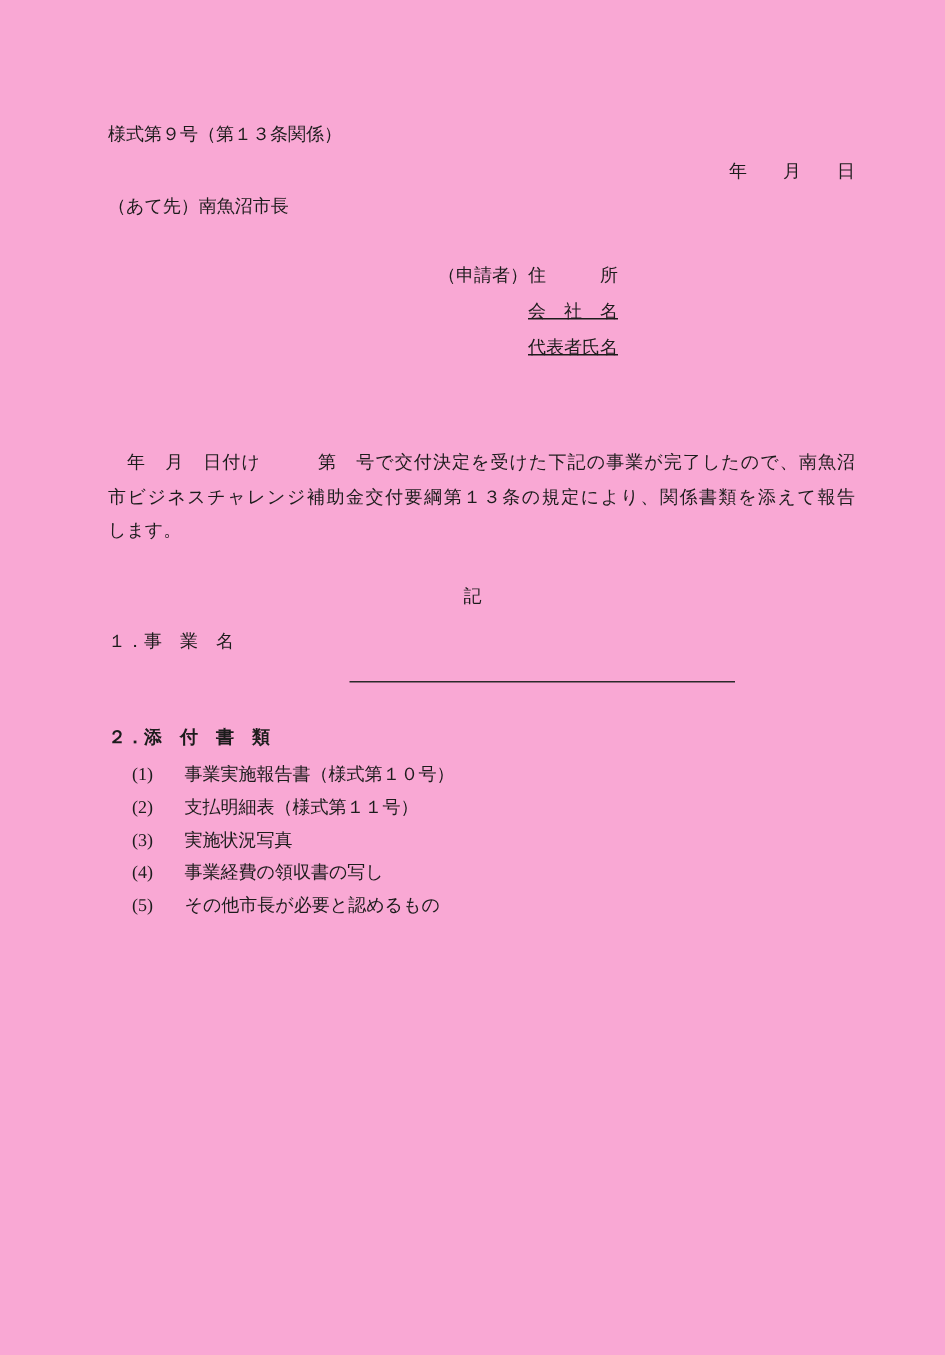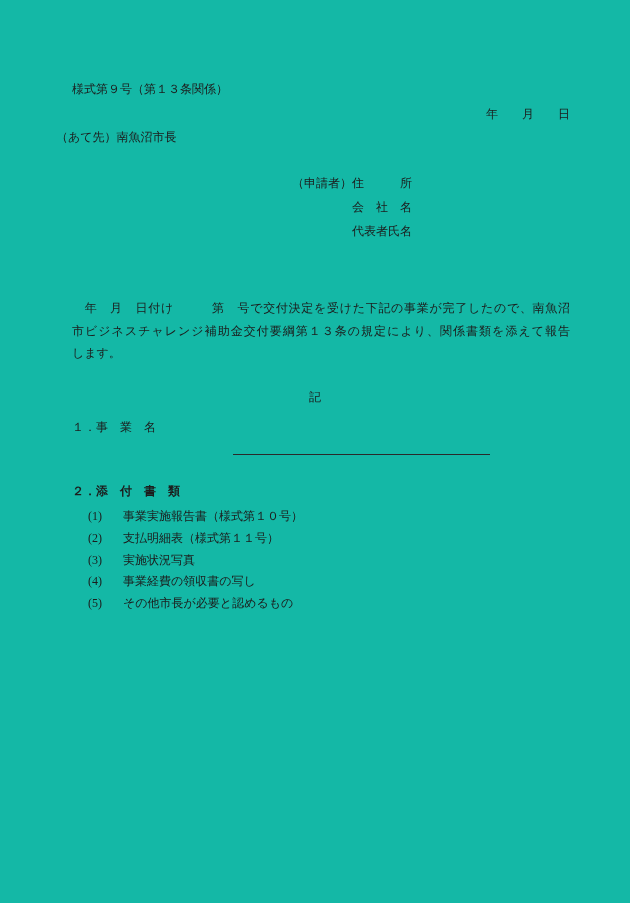--- a/index.html
+++ b/index.html
@@ -11,35 +11,35 @@
     height: 903px;
     background: #fbfbfb;
     font-family: "Liberation Serif", "DejaVu Serif", serif;
     color: #1c1c1c;
     font-size: 12px;
   }
   .page {
     position: relative;
     width: 630px;
     height: 903px;
-    background: #14b8a6;
+    background: #f9a8d4;
     overflow: hidden;
   }
   .line {
     position: absolute;
     line-height: 18px;
     white-space: pre;
   }
   .form-number   { left: 72px;  top: 80px; }
   .date-line     { right: 60px; top: 105px; }
-  .addressee     { left: 56px;  top: 128px; }
+  .addressee     { left: 72px;  top: 128px; }
 
   .applicant     { position: absolute; left: 292px; top: 171px; }
   .applicant div { line-height: 24px; white-space: pre; }
-  .applicant .indent { padding-left: 60px; }
+  .applicant .indent { padding-left: 60px; text-decoration: underline; }
 
   .doc-title     { position: absolute; left: 0; top: 252px; width: 630px;
                    text-align: center; line-height: 18px; white-space: pre; }
 
   .body-par      { position: absolute; left: 72px; top: 297px; width: 498px; }
   .body-par div  { line-height: 22.5px; white-space: pre; }
   .body-par .jline { text-align: justify; text-align-last: justify; white-space: normal;
                      overflow: hidden; height: 22.5px; }
 
   .record-marker { position: absolute; left: 0; top: 388px; width: 630px;

